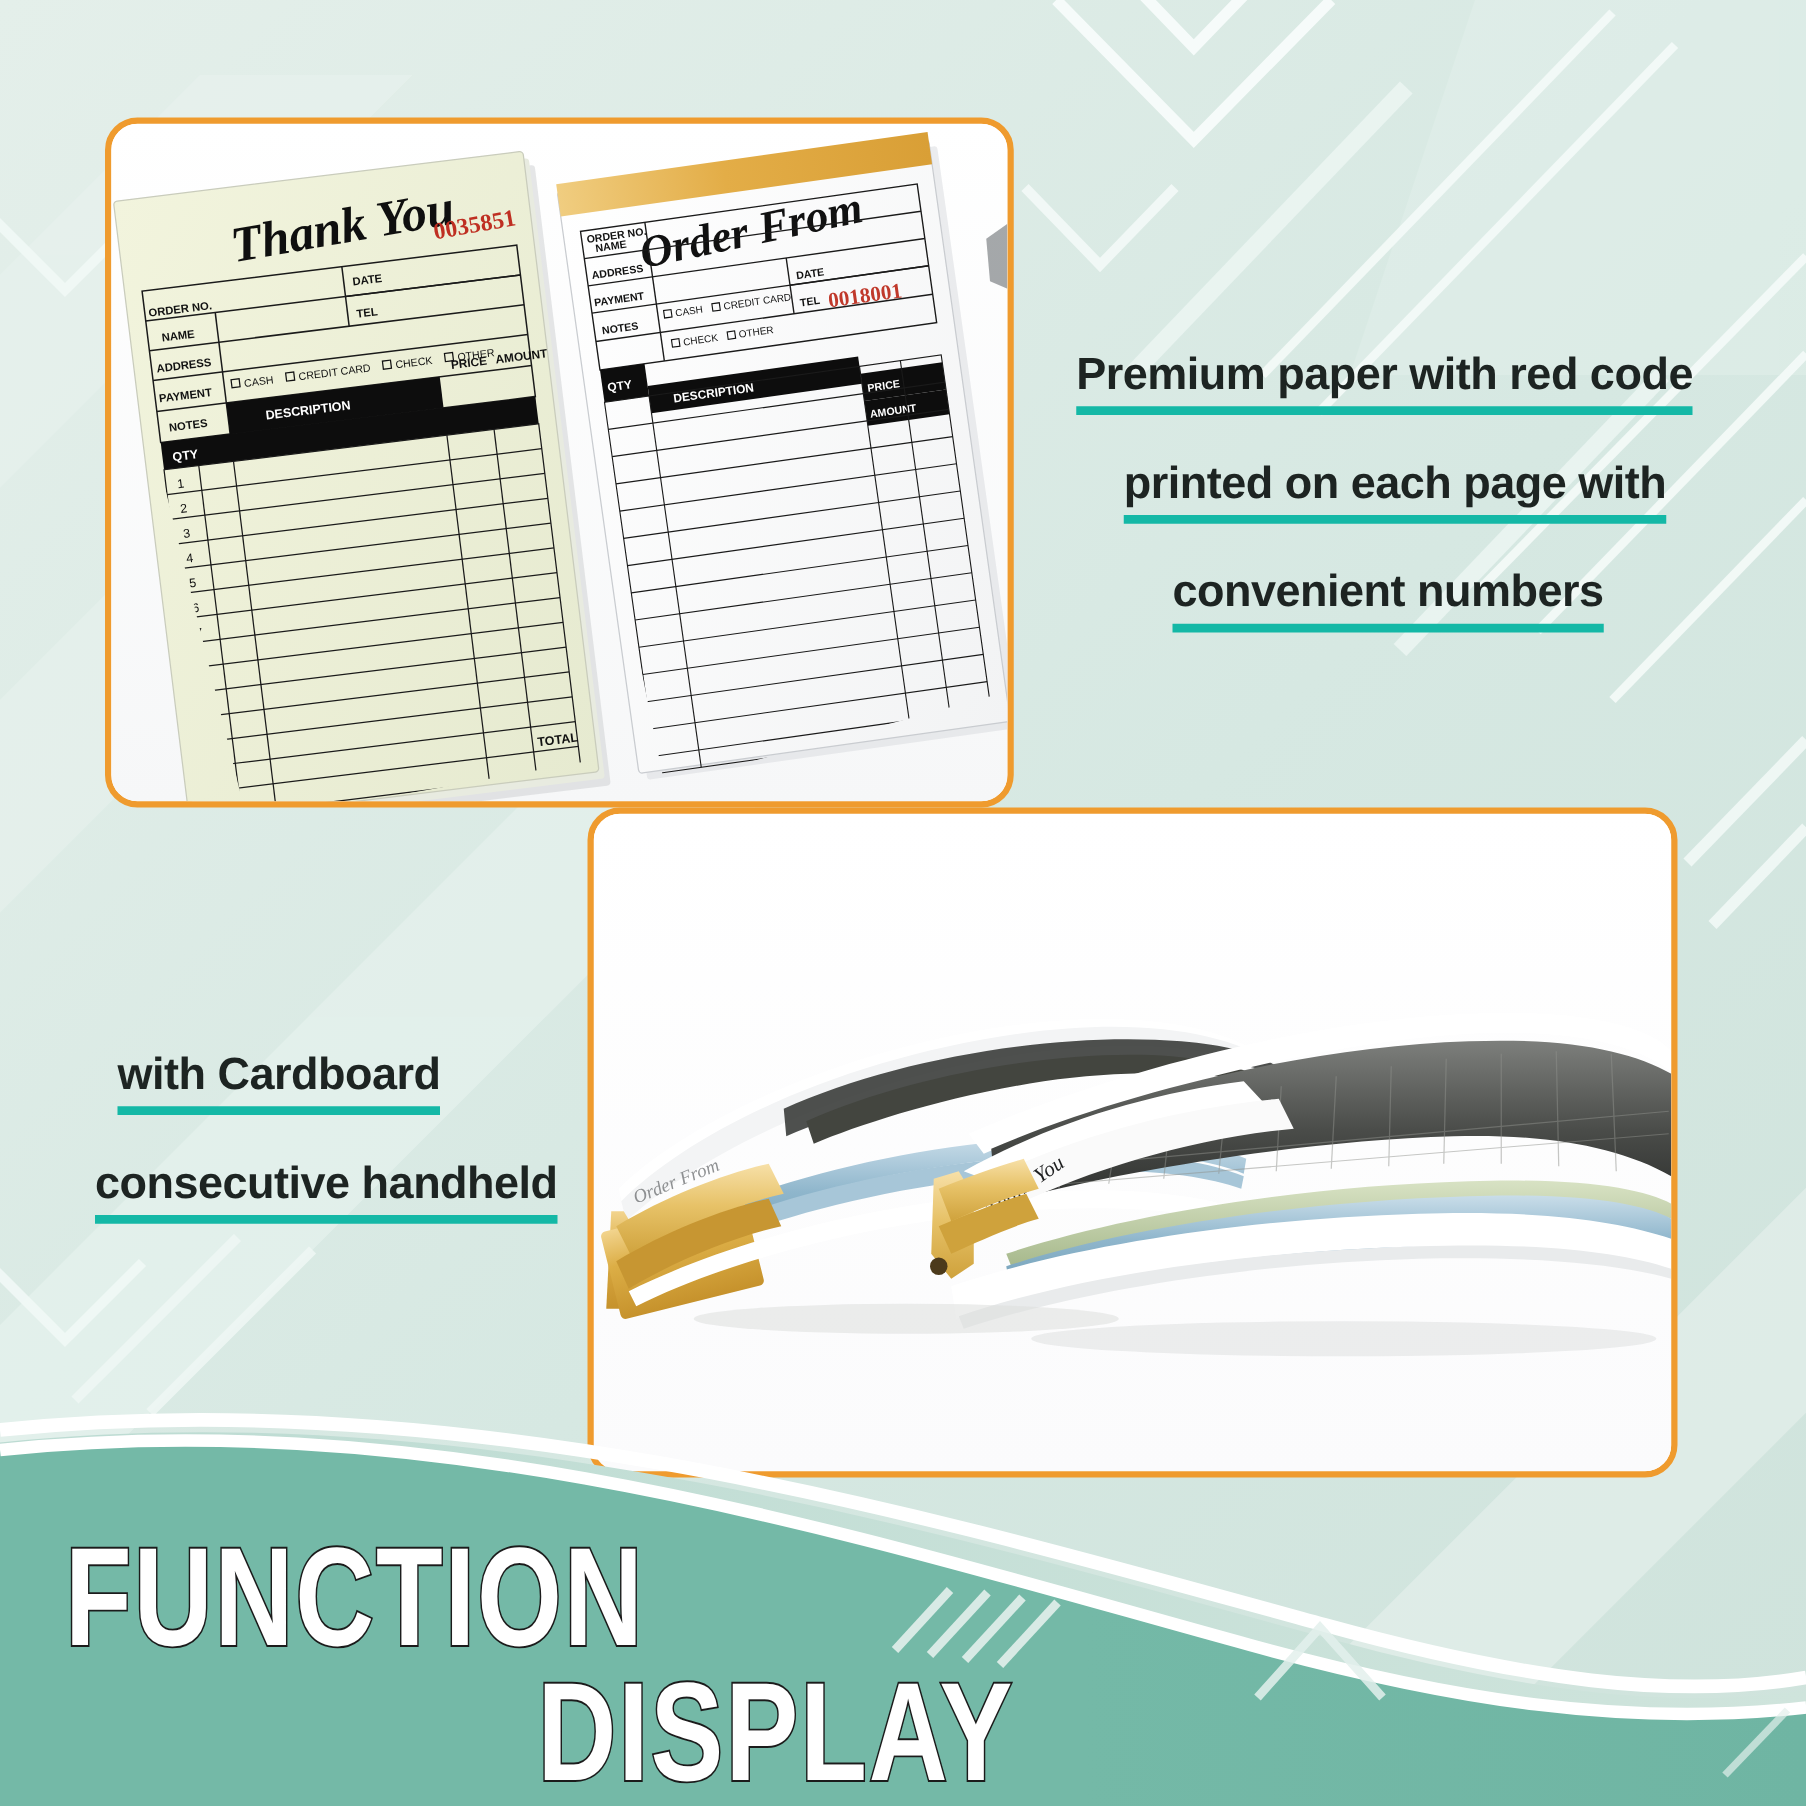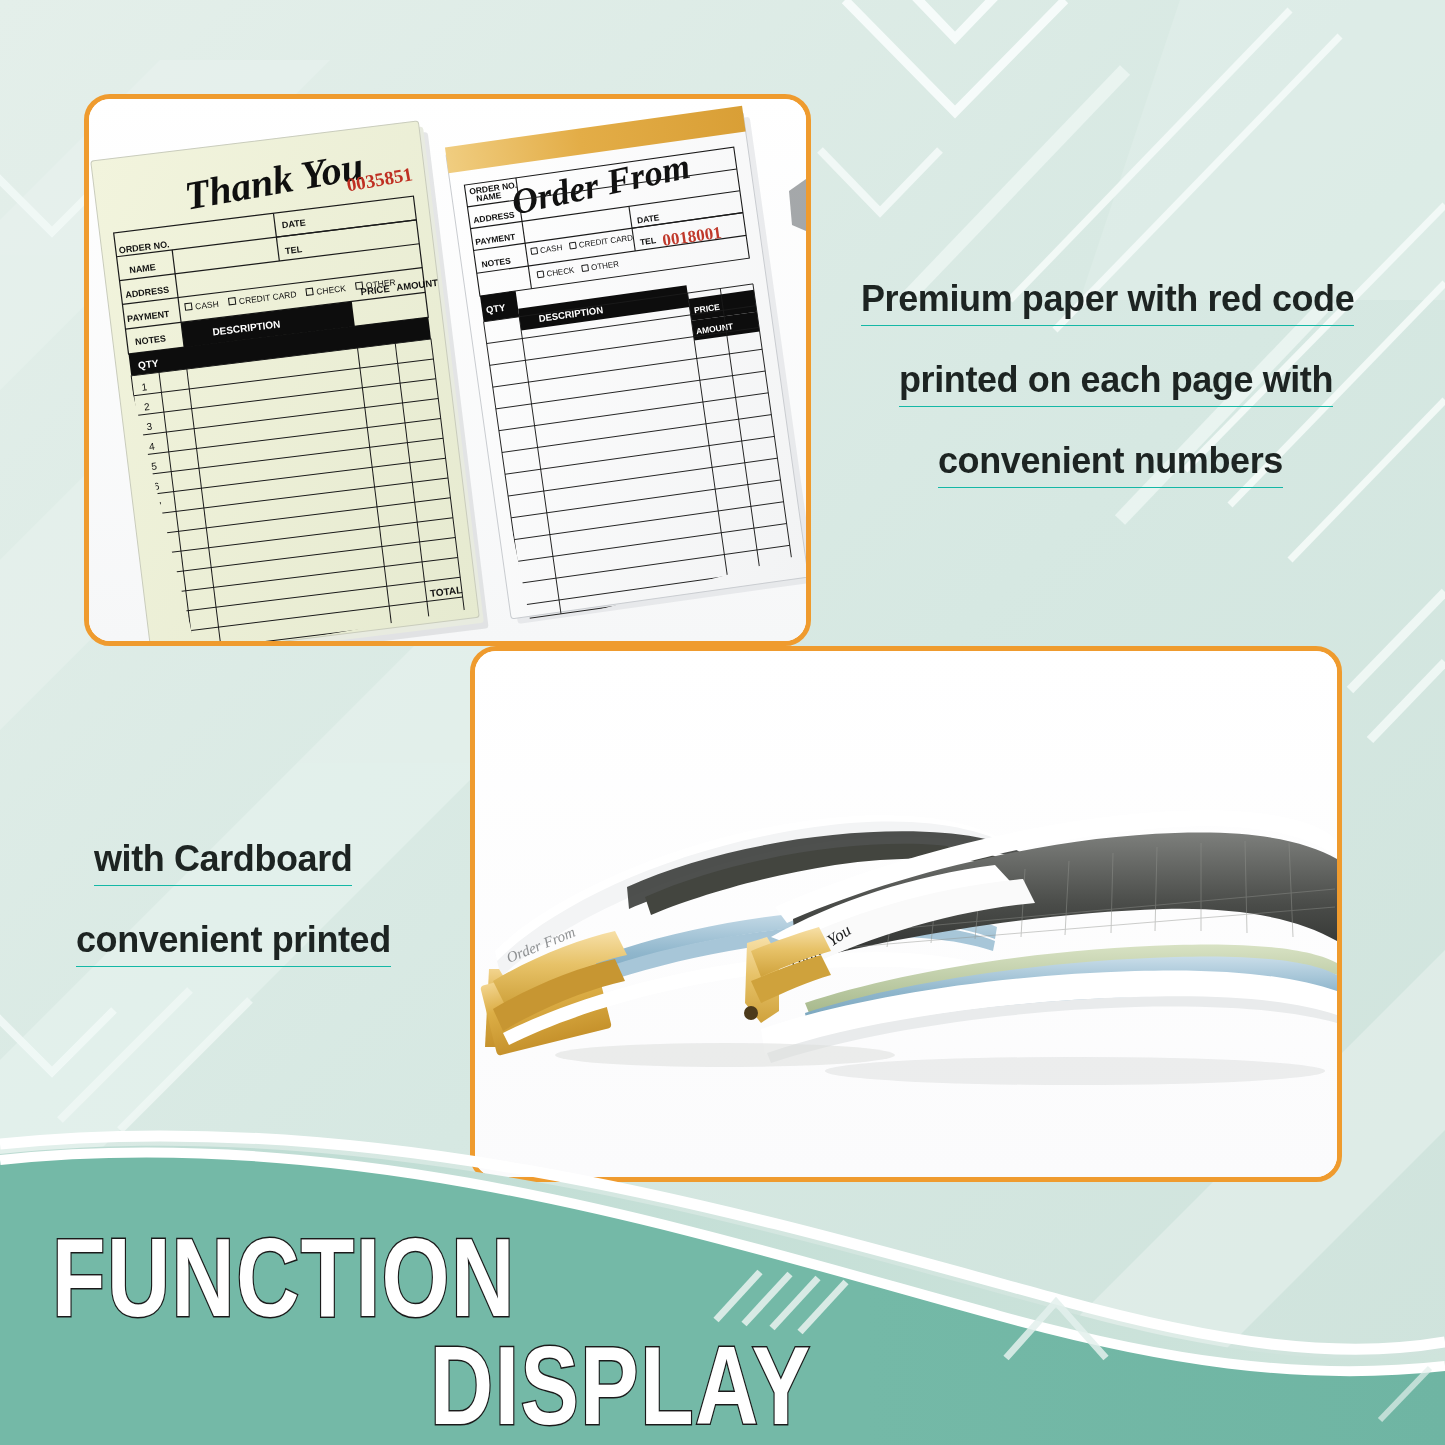--- a/index.html
+++ b/index.html
@@ -30,21 +30,21 @@
 
   
   .feature-block{position:absolute;}
   .feature-line{
     display:block;
     color:#1d2422;
     font-weight:700;
     font-size:36px;
     letter-spacing:-0.4px;
     white-space:nowrap;
-    border-bottom:1px solid #14b8a6;
+    border-bottom:7px solid #14b8a6;
     padding-bottom:5px;
     margin-bottom:33px;
     width:fit-content;
   }
   #feature-right{left:861px;top:278px;text-align:left;}
   #feature-right .feature-line:nth-child(2){margin-left:38px;}
   #feature-right .feature-line:nth-child(3){margin-left:77px;}
   #feature-left{left:76px;top:838px;}
   #feature-left .feature-line:nth-child(1){margin-left:18px;}
 
@@ -447,21 +447,21 @@
   </div>
 
   <div class="feature-block" id="feature-right">
     <span class="feature-line">Premium paper with red code</span>
     <span class="feature-line">printed on each page with</span>
     <span class="feature-line">convenient numbers</span>
   </div>
 
   <div class="feature-block" id="feature-left">
     <span class="feature-line">with Cardboard</span>
-    <span class="feature-line">convenient printed</span>
+    <span class="feature-line">consecutive handheld</span>
   </div>
 
   <svg class="banner" viewBox="0 0 1445 325" preserveAspectRatio="none">
     <defs>
       <linearGradient id="tealGrad" x1="0" y1="0" x2="1" y2="0">
         <stop offset="0%" stop-color="#74b9a7"></stop>
         <stop offset="60%" stop-color="#74b9a7"></stop>
         <stop offset="100%" stop-color="#6fb5a3"></stop>
       </linearGradient>
       <linearGradient id="tealLight" x1="0" y1="0" x2="1" y2="0">

